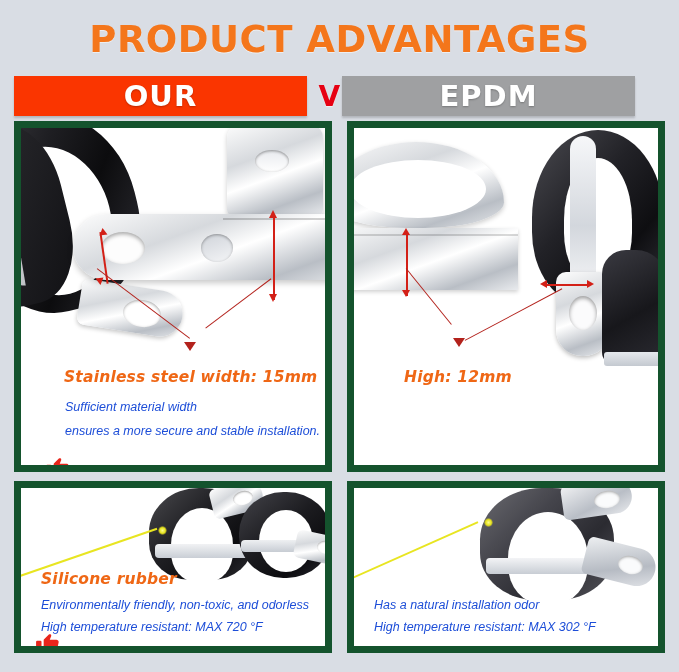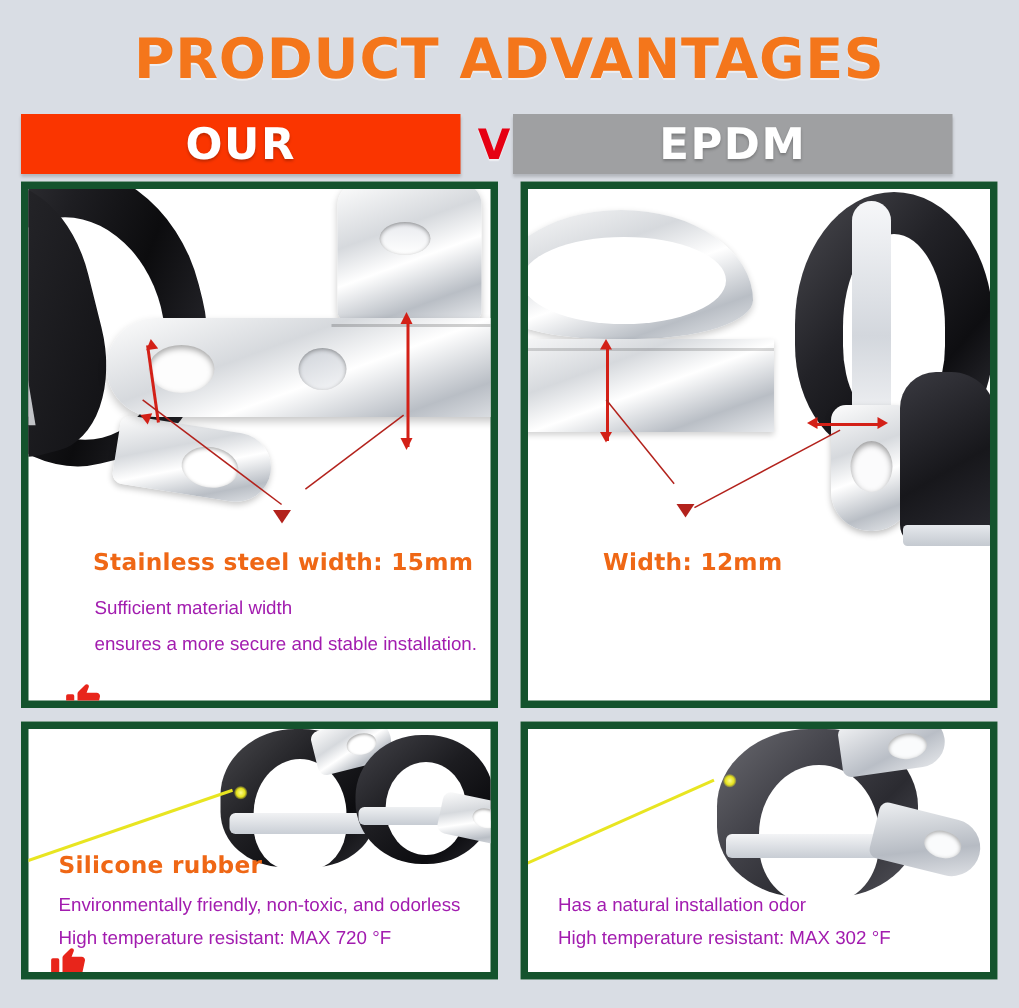--- a/index.html
+++ b/index.html
@@ -53,41 +53,42 @@
     display:flex; align-items:center; justify-content:center;
     font-size:28px; font-weight:bold; color:#e60012;
     font-family:"DejaVu Sans", sans-serif;
     text-shadow:0 1px 1px rgba(255,255,255,.6);
   }
 
   
   .panel {
     position:absolute;
     background:#ffffff;
-    border:5px solid #14532d;
+    border:7px solid #14532d;
     overflow:hidden;
+    font-style:italic;
   }
   .p-tl { left:14px;  top:121px; width:318px; height:351px; }
   .p-tr { left:347px; top:121px; width:318px; height:351px; }
   .p-bl { left:14px;  top:481px; width:318px; height:172px; }
   .p-br { left:347px; top:481px; width:318px; height:172px; }
 
   
   .headline {
     position:absolute;
     font-size:15.5px; font-weight:bold;
     color:#ef6715;
     font-family:"DejaVu Sans", sans-serif;
     white-space:nowrap;
     letter-spacing:.2px;
   }
   .body-line {
     position:absolute;
     font-size:12.5px;
-    color:#a21caf;
+    color:#1d4ed8;
     font-family:"Liberation Sans", sans-serif;
     white-space:nowrap;
   }
 
   
   .thumb { position:absolute; width:26px; height:26px; }
 
   
   .photo { position:absolute; inset:0; }
   .rubber-arc {
@@ -263,21 +264,21 @@
            border-top:4px solid transparent;border-bottom:4px solid transparent;
            border-left:7px solid #d32017;"></div>
 
       <div class="leader" style="left:52px;top:140px;width:72px;transform:rotate(51deg);"></div>
       <div class="leader" style="left:208px;top:160px;width:110px;transform:rotate(152deg);"></div>
       <div class="arrowhead" style="left:99px;top:210px;
            border-left:6px solid transparent;border-right:6px solid transparent;
            border-top:9px solid #b3221c;"></div>
     </div>
 
-    <div class="headline" style="left:50px;top:240px;">Width: 12mm</div>
+    <div class="headline" style="left:50px;top:240px;">High: 12mm</div>
   </div>
 
   <div class="panel p-bl">
     <div class="photo">
 
       <div style="position:absolute;left:128px;top:-2px;width:124px;height:104px;">
         <div class="rubber-arc" style="left:0;top:2px;width:104px;height:92px;
              border-radius:48% 48% 40% 40%;
              background:linear-gradient(135deg,#4a4a4e 0%,#202024 40%,#0d0d10 72%,#303036 100%);"></div>
         <div style="position:absolute;left:22px;top:22px;width:62px;height:74px;border-radius:50% 50% 40% 40%;

